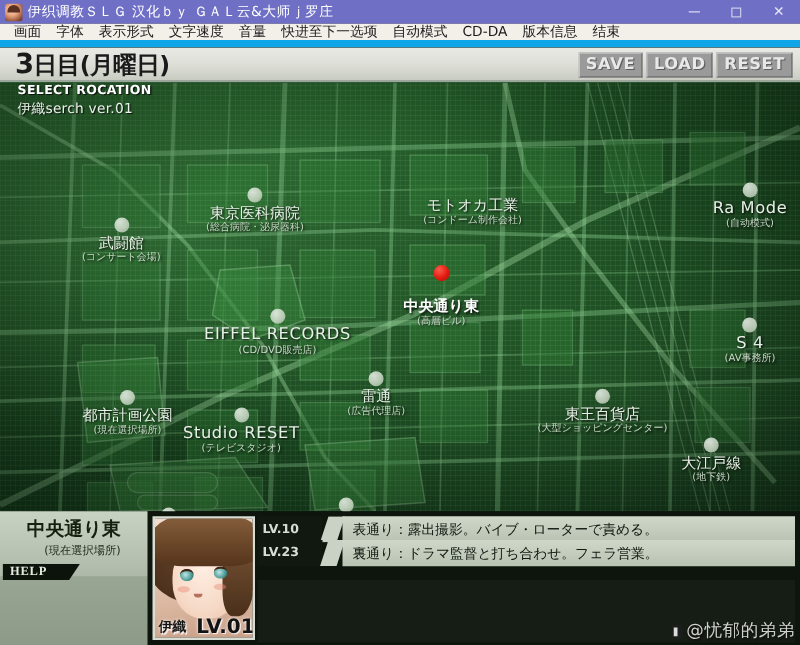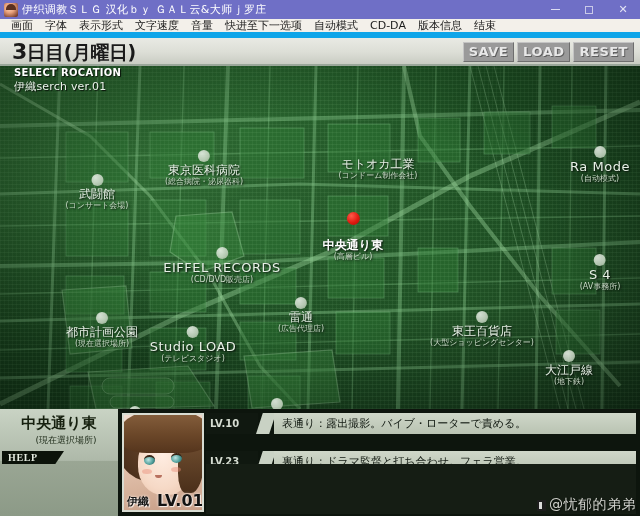--- a/index.html
+++ b/index.html
@@ -222,21 +222,21 @@
     font-size: 11px; font-weight: bold; color: #151515;
     text-shadow: 0 0 3px rgba(255,255,255,.85), 1px 1px 0 rgba(255,255,255,.7);
   }
   .p-lv {
     position: absolute; left: 33px; bottom: 0px;
     font-size: 16px; font-weight: bold; color: #121212;
     text-shadow: 0 0 3px rgba(255,255,255,.9), 1px 1px 0 rgba(255,255,255,.7);
   }
 
   .events { position: absolute; left: 206px; top: 4px; width: 430px; }
-  .ev-row { position: relative; height: 17px; margin-bottom: 21px; }
+  .ev-row { position: relative; height: 17px; margin-bottom: 2px; }
   .ev-lv {
     position: absolute; left: 0; top: 0; width: 52px; height: 21px;
     background: #101810;
     font-size: 10px; color: #d6ddd2; line-height: 21px; padding-left: 4px;
     font-weight: bold;
   }
   .ev-slant {
     position: absolute; left: 50px; top: 0; width: 20px; height: 21px;
     background: #c9d2c4;
     clip-path: polygon(34% 0, 100% 0, 66% 100%, 0 100%);
@@ -457,21 +457,21 @@
       </div>
 
       <div class="loc" style="left:102px; top:246px;">
         <div class="dot"></div>
         <div class="name">都市計画公園</div>
         <div class="sub">(現在選択場所)</div>
       </div>
 
       <div class="loc" style="left:193px; top:260px;">
         <div class="dot"></div>
-        <div class="name lat">Studio LOAD</div>
+        <div class="name lat">Studio RESET</div>
         <div class="sub">(テレビスタジオ)</div>
       </div>
 
       <div class="loc" style="left:482px; top:245px;">
         <div class="dot"></div>
         <div class="name">東王百貨店</div>
         <div class="sub">(大型ショッピングセンター)</div>
       </div>
 
       <div class="loc" style="left:545px; top:284px;margin-left:24px;">

